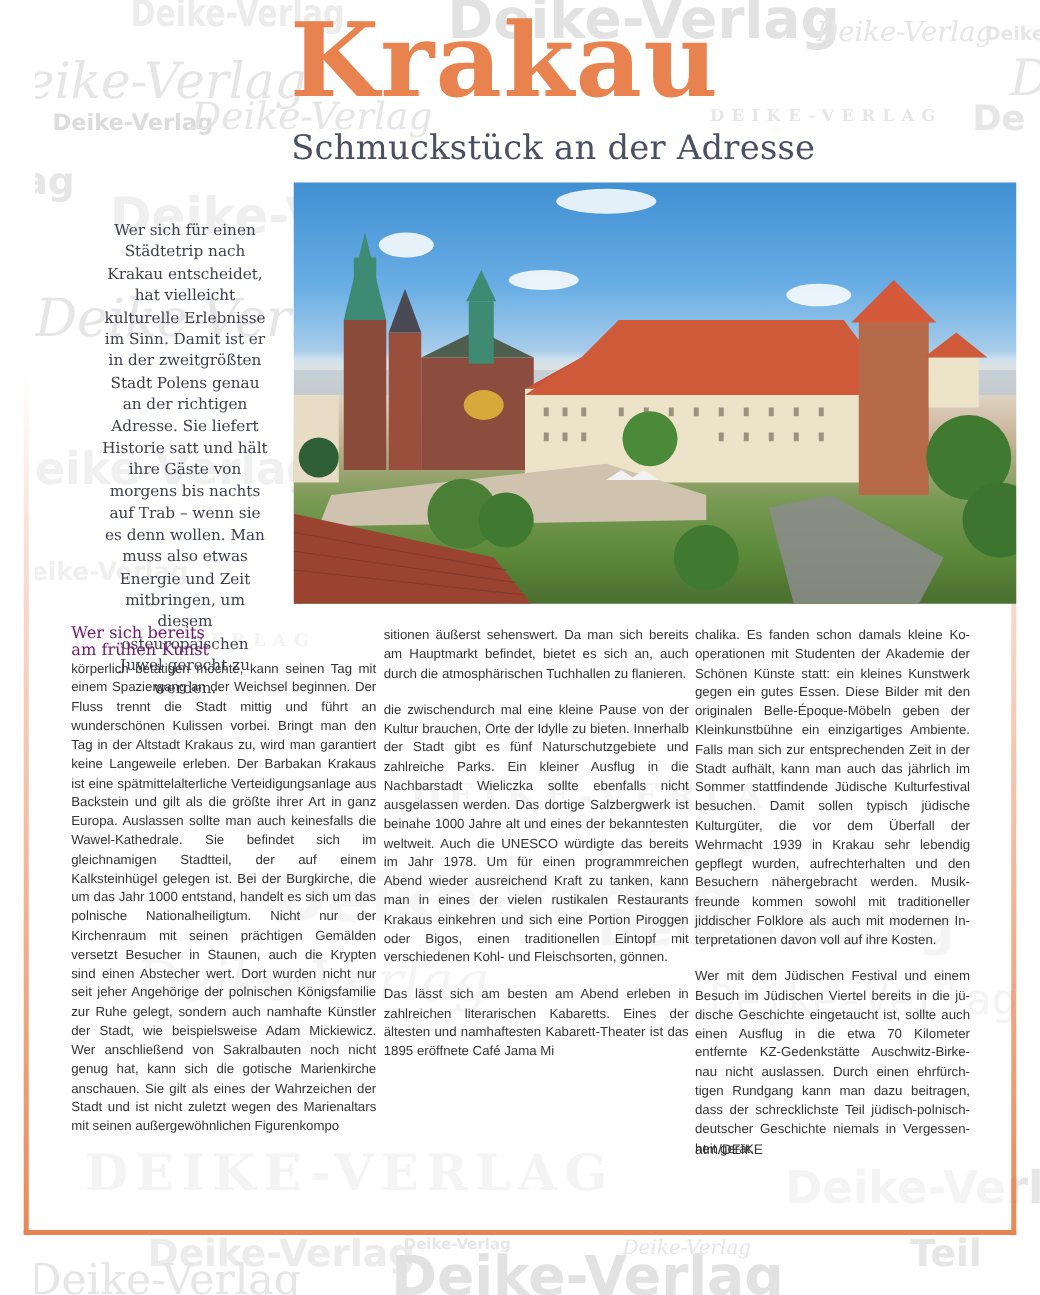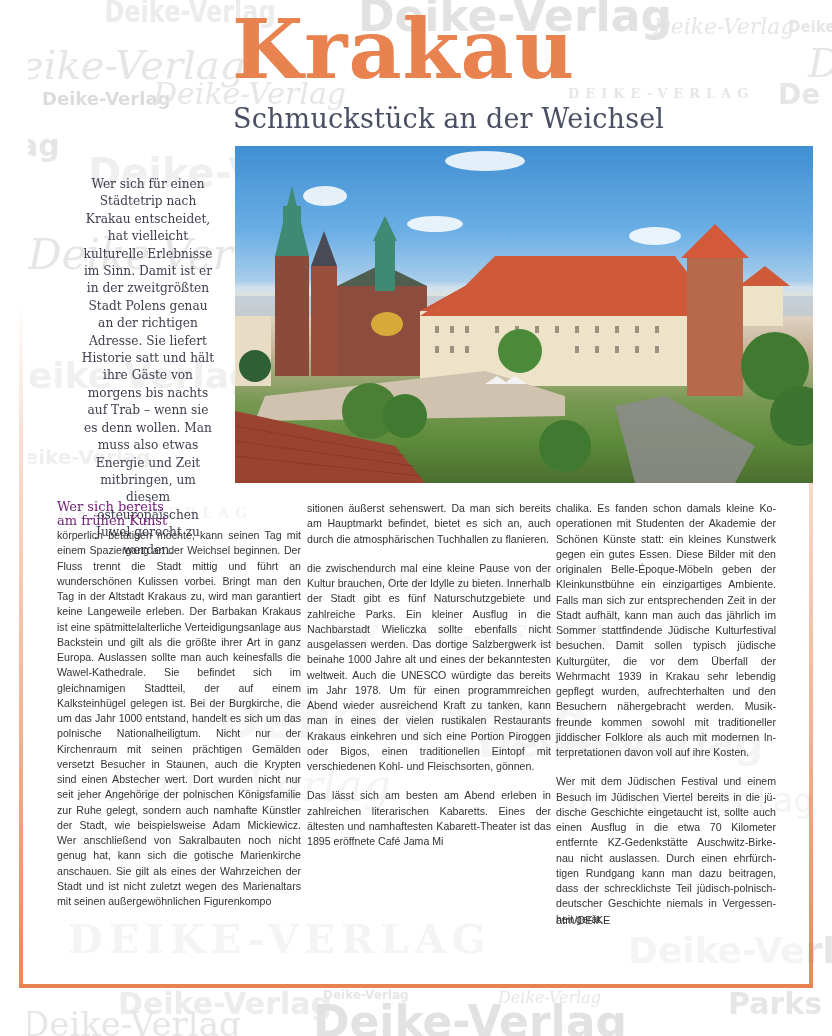--- a/index.html
+++ b/index.html
@@ -90,30 +90,30 @@
   <span class="wm italic" style="left:80px;top:760px;font-size:44px;">Deike-Verlag</span>
   <span class="wm" style="left:450px;top:720px;font-size:40px;">Deike-Verlag</span>
   <span class="wm mono" style="left:540px;top:780px;font-size:34px;">Deike-Verlag</span>
   <span class="wm caps" style="left:40px;top:915px;font-size:40px;">DEIKE-VERLAG</span>
   <span class="wm" style="left:600px;top:930px;font-size:36px;">Deike-Verlag</span>
   <span class="wm" style="left:90px;top:986px;font-size:30px;color:#ececec;">Deike-Verlag</span>
   <span class="wm" style="left:295px;top:988px;font-size:12px;">Deike-Verlag</span>
   <span class="wm italic" style="left:470px;top:988px;font-size:16px;">Deike-Verlag</span>
   <span class="wm serif" style="left:-6px;top:1004px;font-size:34px;">Deike-Verlag</span>
   <span class="wm" style="left:285px;top:996px;font-size:44px;color:#e2e2e2;">Deike-Verlag</span>
-  <span class="wm" style="left:700px;top:986px;font-size:30px;">Parks</span>
+  <span class="wm" style="left:700px;top:986px;font-size:30px;">Teil</span>
 </div>
 
 <div class="inner-white"></div>
 <div class="frame-left"></div>
 <div class="frame-right"></div>
 <div class="frame-bottom"></div>
 
 <h1 class="title">Krakau</h1>
-<h2 class="subtitle">Schmuckstück an der Weichsel</h2>
+<h2 class="subtitle">Schmuckstück an der Adresse</h2>
 
 <div class="photo" title="Wawel-Kathedrale und Königsschloss in Krakau unter blauem Himmel">
   <svg width="578" height="337" viewBox="0 0 578 337">
 
     <g fill="#ffffff" opacity="0.85">
       <ellipse cx="90" cy="50" rx="22" ry="10"></ellipse>
       <ellipse cx="200" cy="78" rx="28" ry="8"></ellipse>
       <ellipse cx="420" cy="90" rx="26" ry="9"></ellipse>
       <ellipse cx="250" cy="15" rx="40" ry="10"></ellipse>
     </g>

